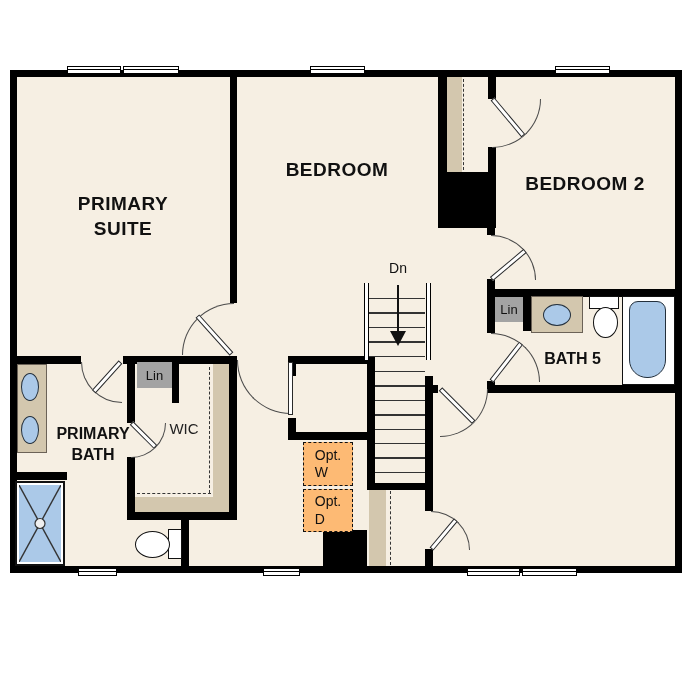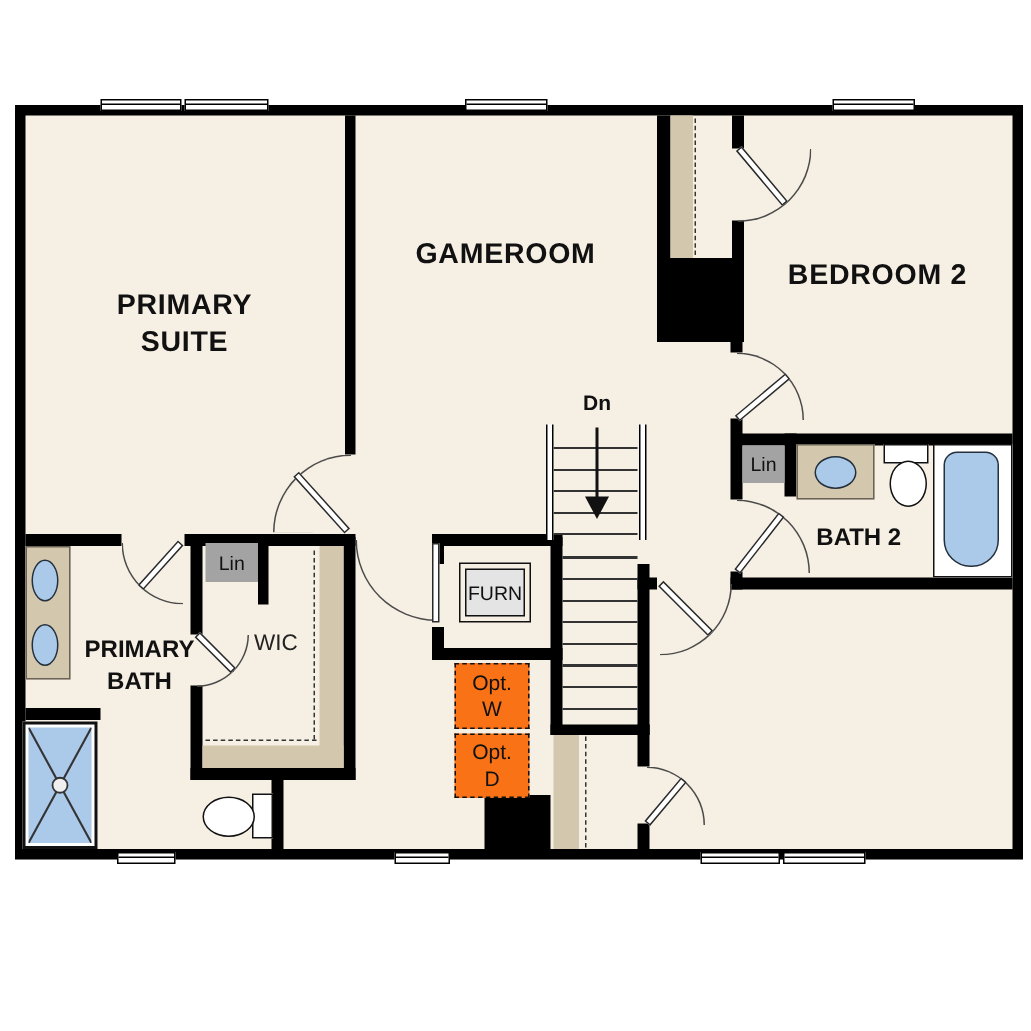--- a/index.html
+++ b/index.html
@@ -27,30 +27,30 @@
   .arc-br{border-bottom-right-radius:100%;border-bottom-width:1.4px;border-right-width:1.4px;}
   
   .leaf{position:absolute;width:5px;background:#fff;border:1px solid #2a2a2a;box-sizing:border-box;}
   
   .treads{position:absolute;background:repeating-linear-gradient(to bottom,
           transparent 0,transparent 13px,#333 13px,#333 14.4px);}
   .rail{position:absolute;width:5px;background:#fff;border-left:1.2px solid #000;border-right:1.2px solid #000;box-sizing:border-box;}
   
   .whitebox{position:absolute;background:#fff;border:1.5px solid #111;box-sizing:border-box;}
   .oval{position:absolute;background:#abc9e8;border:1.5px solid #24303c;border-radius:50%;box-sizing:border-box;}
-  .graybox{position:absolute;background:#f97316;border:1.6px dashed #111;box-sizing:border-box;
-           display:flex;align-items:center;justify-content:center;text-align:center;
+  .graybox{position:absolute;background:#fdba74;border:1.6px dashed #111;box-sizing:border-box;
+           display:flex;align-items:center;justify-content:center;text-align:left;
            font-size:14px;color:#111;white-space:pre-line;line-height:1.25;}
   
   .lbl{position:absolute;color:#111;font-weight:bold;text-align:center;
        white-space:pre-line;line-height:1.3;}
   .big{font-size:19px;letter-spacing:.5px;}
   .med{font-size:16px;}
   .sm{font-weight:400;font-size:15px;color:#222;}
-  .xs{font-weight:700;font-size:13px;color:#111;}
+  .xs{font-weight:400;font-size:13px;color:#111;}
   .title{font-size:23px;text-align:left;letter-spacing:.5px;}
   .furn-outer{position:absolute;border:1.5px solid #111;background:#f6efe3;padding:3px;box-sizing:border-box;}
   .furn-inner{width:100%;height:100%;background:#e4e4e4;border:1.5px solid #111;box-sizing:border-box;
               display:flex;align-items:center;justify-content:center;font-size:13px;font-weight:400;color:#111;}
   .lin{position:absolute;background:#a3a3a3;display:flex;align-items:center;justify-content:center;
        font-size:13px;color:#111;}
 </style>
 </head>
 <body>
 
@@ -183,31 +183,28 @@
   <div class="oval" style="left:543px;top:304px;width:28px;height:22px"></div>
 
   <div class="whitebox" style="left:589px;top:296px;width:30px;height:13px"></div>
   <div class="whitebox" style="left:593px;top:307px;width:25px;height:31px;border-radius:50%"></div>
 
   <div class="whitebox" style="left:622px;top:296px;width:53px;height:89px">
     <div style="position:absolute;left:6px;top:4px;width:37px;height:77px;background:#abc9e8;
          border:1.5px solid #24303c;box-sizing:border-box;border-radius:9px 9px 18px 18px"></div>
   </div>
 
-  <div class="furn-outer" style="left:306px;top:375px;width:48px;height:40px">
-    <div class="furn-inner">FURN</div>
-  </div>
 
   <div class="graybox" style="left:303px;top:442px;width:50px;height:44px">Opt.
 W</div>
   <div class="graybox" style="left:303px;top:489px;width:50px;height:43px">Opt.
 D</div>
 
   <div class="lbl big" style="left:63px;top:192px;width:120px">PRIMARY
 SUITE</div>
-  <div class="lbl big" style="left:267px;top:158px;width:140px">GAMEROOM</div>
+  <div class="lbl big" style="left:267px;top:158px;width:140px">BEDROOM</div>
   <div class="lbl big" style="left:505px;top:172px;width:160px">BEDROOM 2</div>
-  <div class="lbl med" style="left:535px;top:349px;width:75px">BATH 2</div>
+  <div class="lbl med" style="left:535px;top:349px;width:75px">BATH 5</div>
   <div class="lbl med" style="left:49px;top:424px;width:88px">PRIMARY
 BATH</div>
   <div class="lbl sm" style="left:159px;top:419px;width:50px">WIC</div>
 
 </div>
 
 </body></html>

